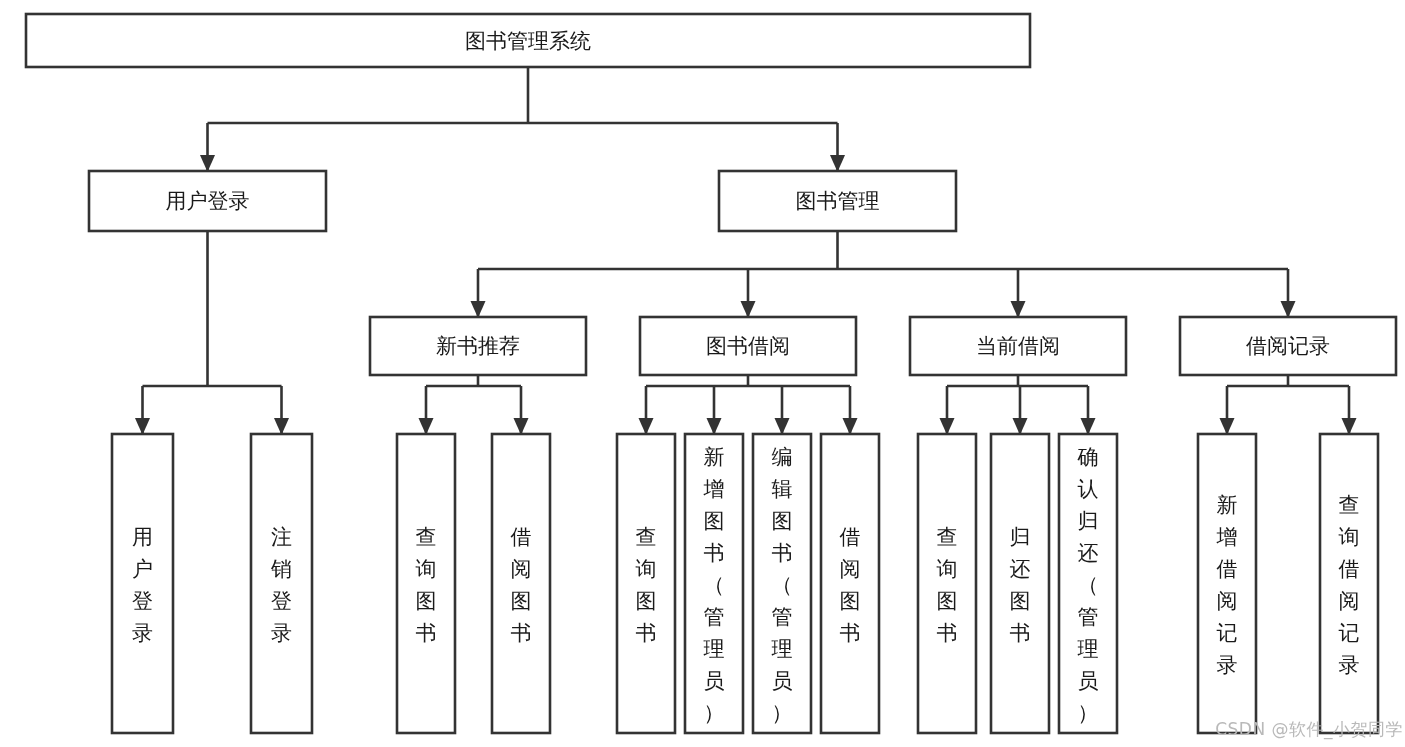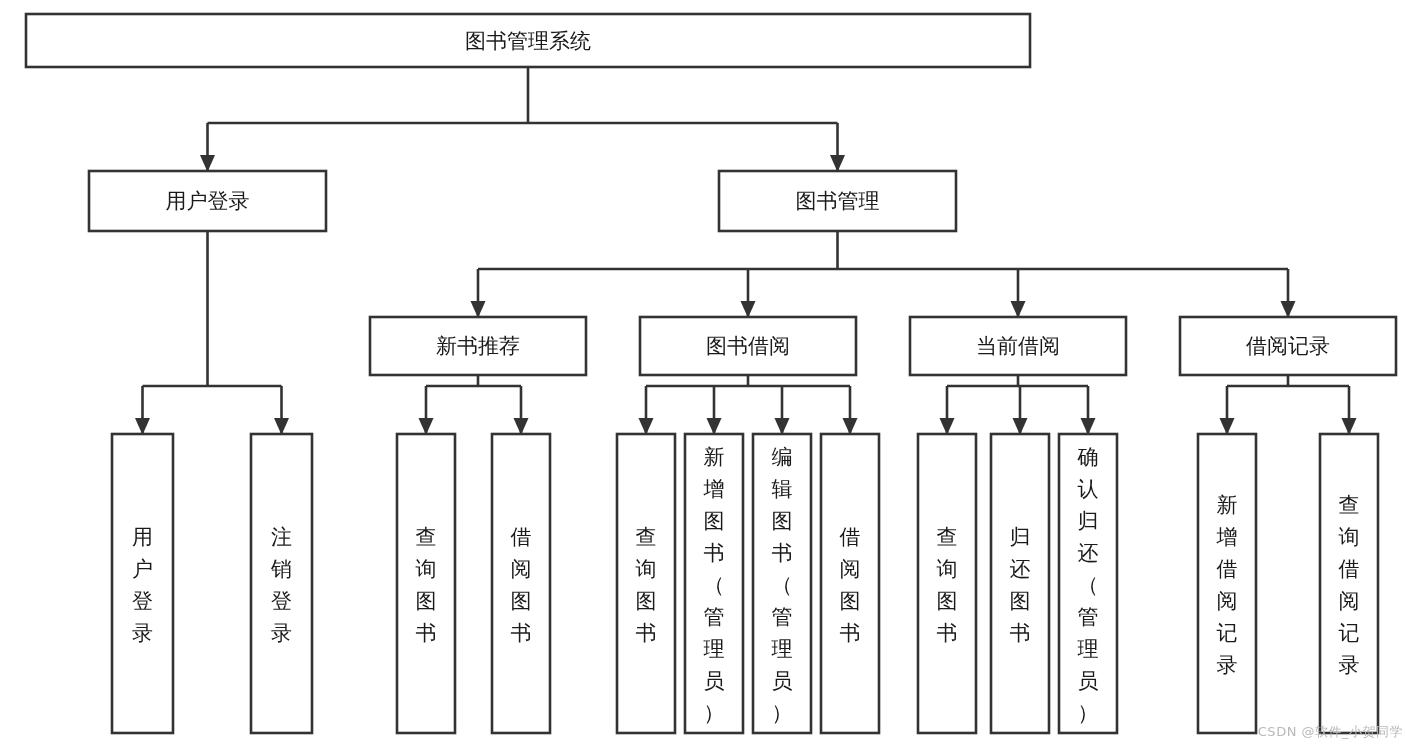--- a/index.html
+++ b/index.html
@@ -51,21 +51,21 @@
   }
   .arrow-head {
     fill: #333333;
     stroke: none;
   }
   .watermark {
     position: absolute;
     right: 10px;
     bottom: 6px;
     font-family: "DejaVu Sans", "Liberation Sans", sans-serif;
-    font-size: 13px;
+    font-size: 17px;
     color: #b9b9b9;
     white-space: nowrap;
     letter-spacing: 0.5px;
   }
 </style>
 </head>
 <body>
 
 <div id="diagram-root">
   <svg class="flowchart" viewBox="0 0 1405 747">

